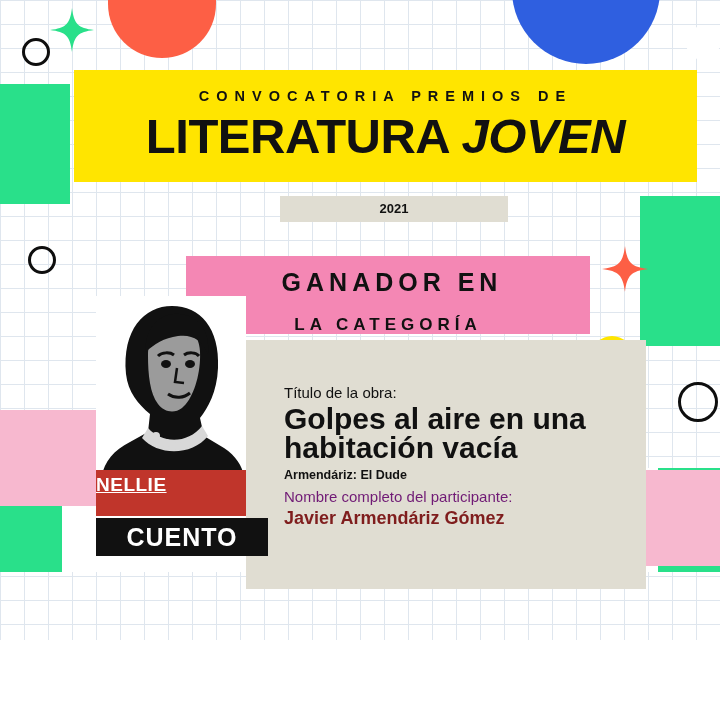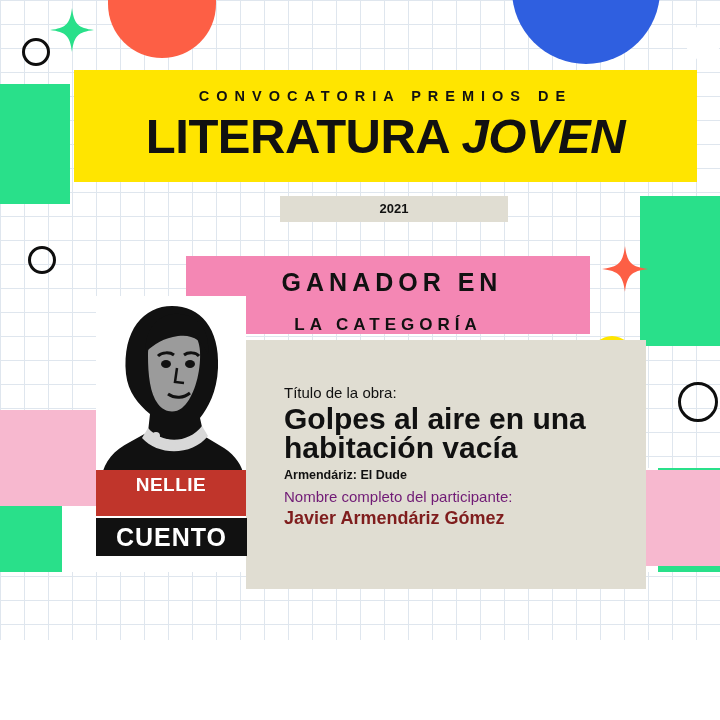--- a/index.html
+++ b/index.html
@@ -90,25 +90,25 @@
     position:absolute;left:38px;top:168px;font-size:18px;font-weight:700;color:#7f1d1d;
   }
 
   
   .portrait{
     position:absolute;left:96px;top:296px;width:150px;height:260px;background:#ffffff;
   }
   .portrait svg{display:block;}
   .namebar{
     position:absolute;left:96px;top:470px;width:150px;height:46px;background:#c0352b;
-    color:#fff;text-align:center;font-weight:800;font-size:19px;line-height:21px;
-    padding-top:4px;box-sizing:border-box;letter-spacing:0.5px;
+    color:#fff;text-align:left;font-weight:800;font-size:19px;line-height:21px;
+    padding-top:4px;box-sizing:border-box;letter-spacing:0.5px;text-decoration:underline;
   }
   .catlabel{
-    position:absolute;left:96px;top:518px;width:151px;height:38px;background:#111;
+    position:absolute;left:96px;top:518px;width:172px;height:38px;background:#111;
     color:#fff;text-align:center;font-weight:800;font-size:25px;line-height:38px;letter-spacing:1px;
   }
 
   
   .footer{position:absolute;left:0;top:640px;width:720px;height:80px;background:#fff;}
 </style>
 </head>
 <body>
 
 <div class="poster">

